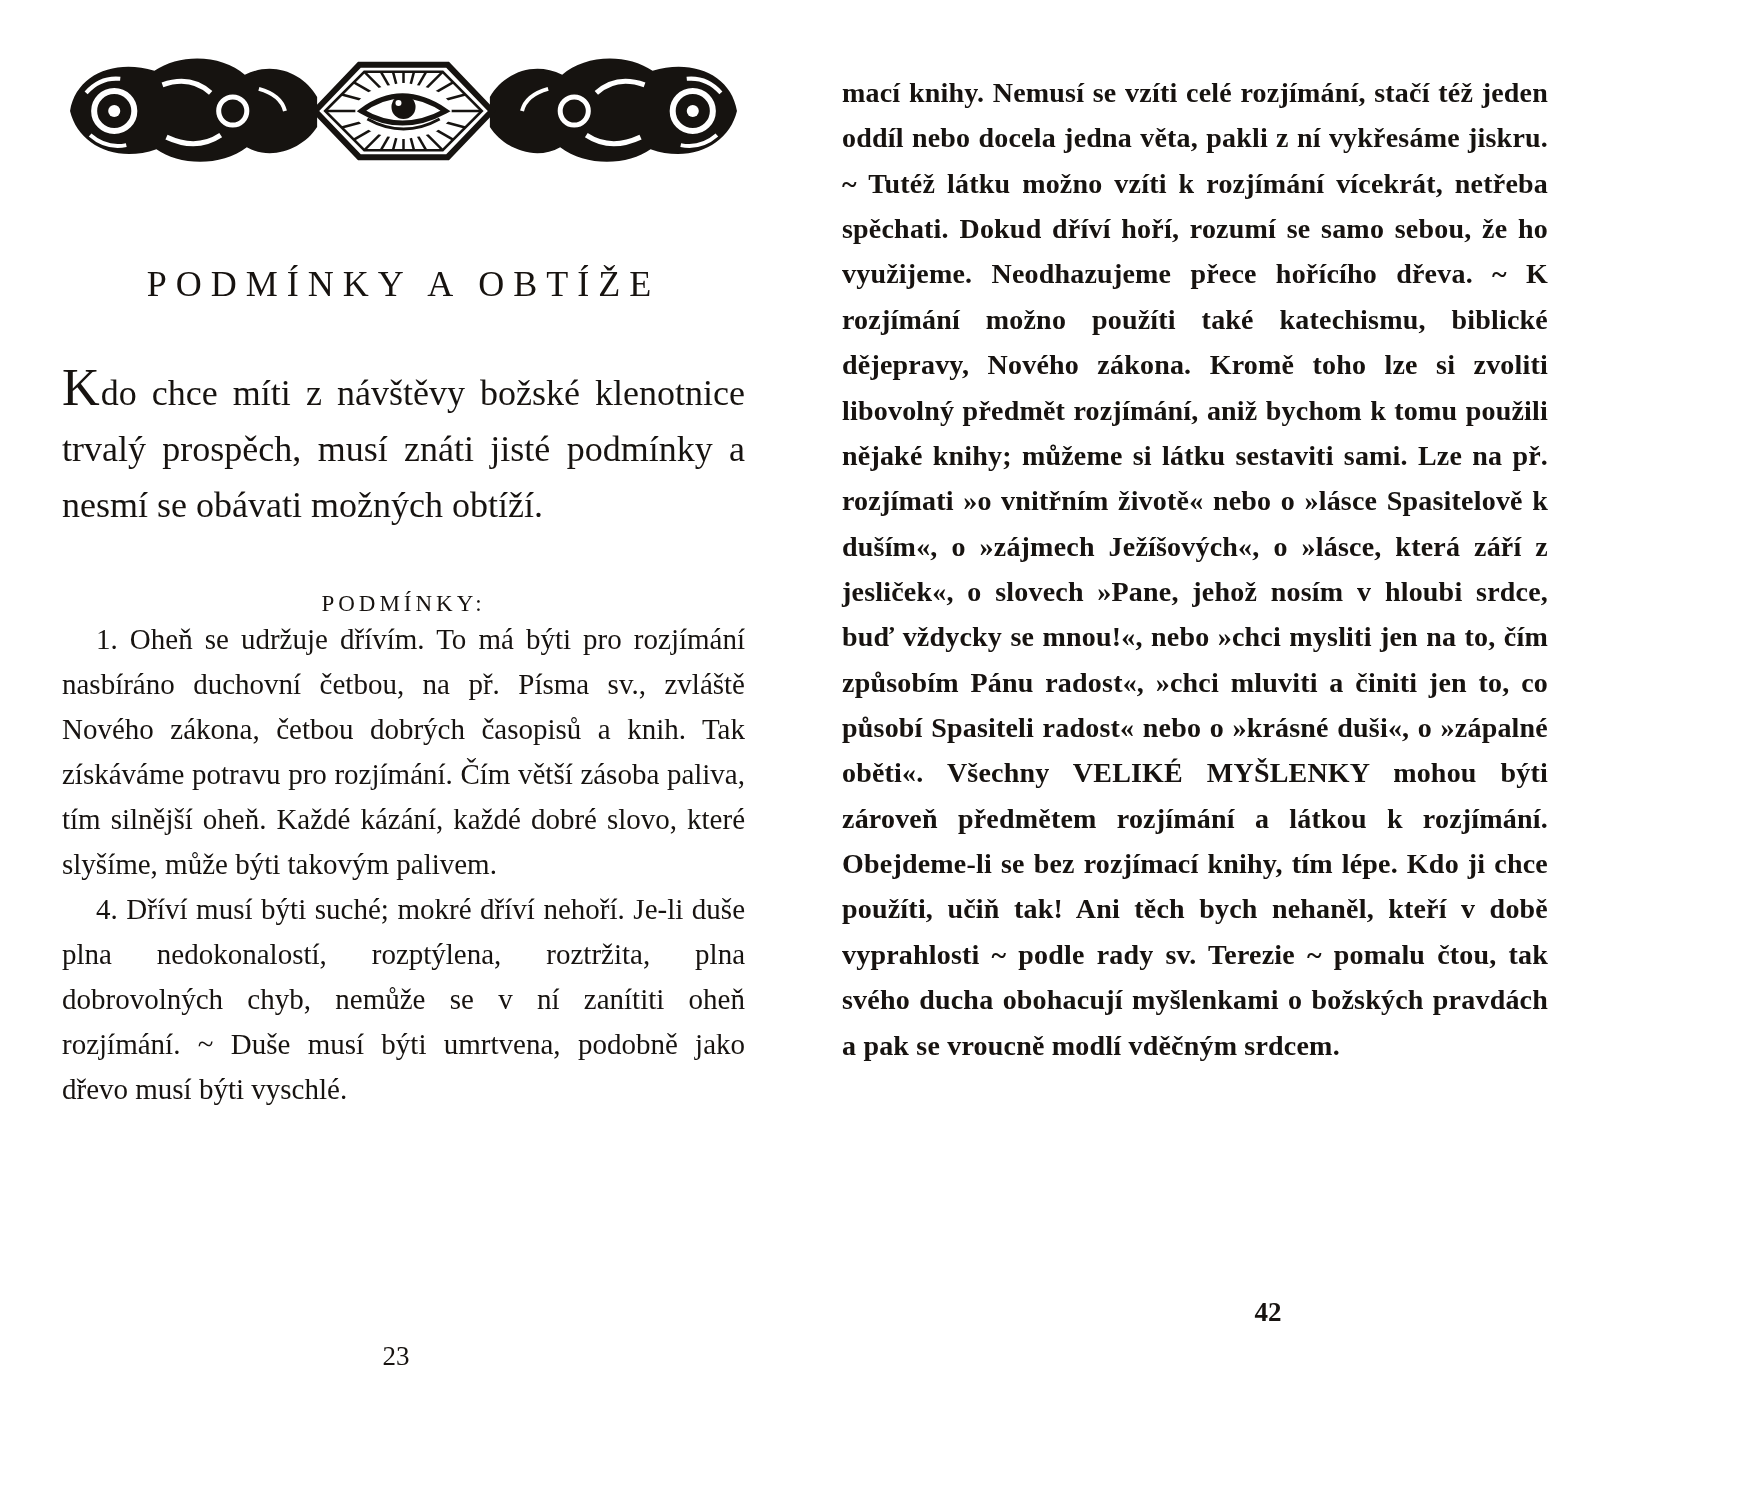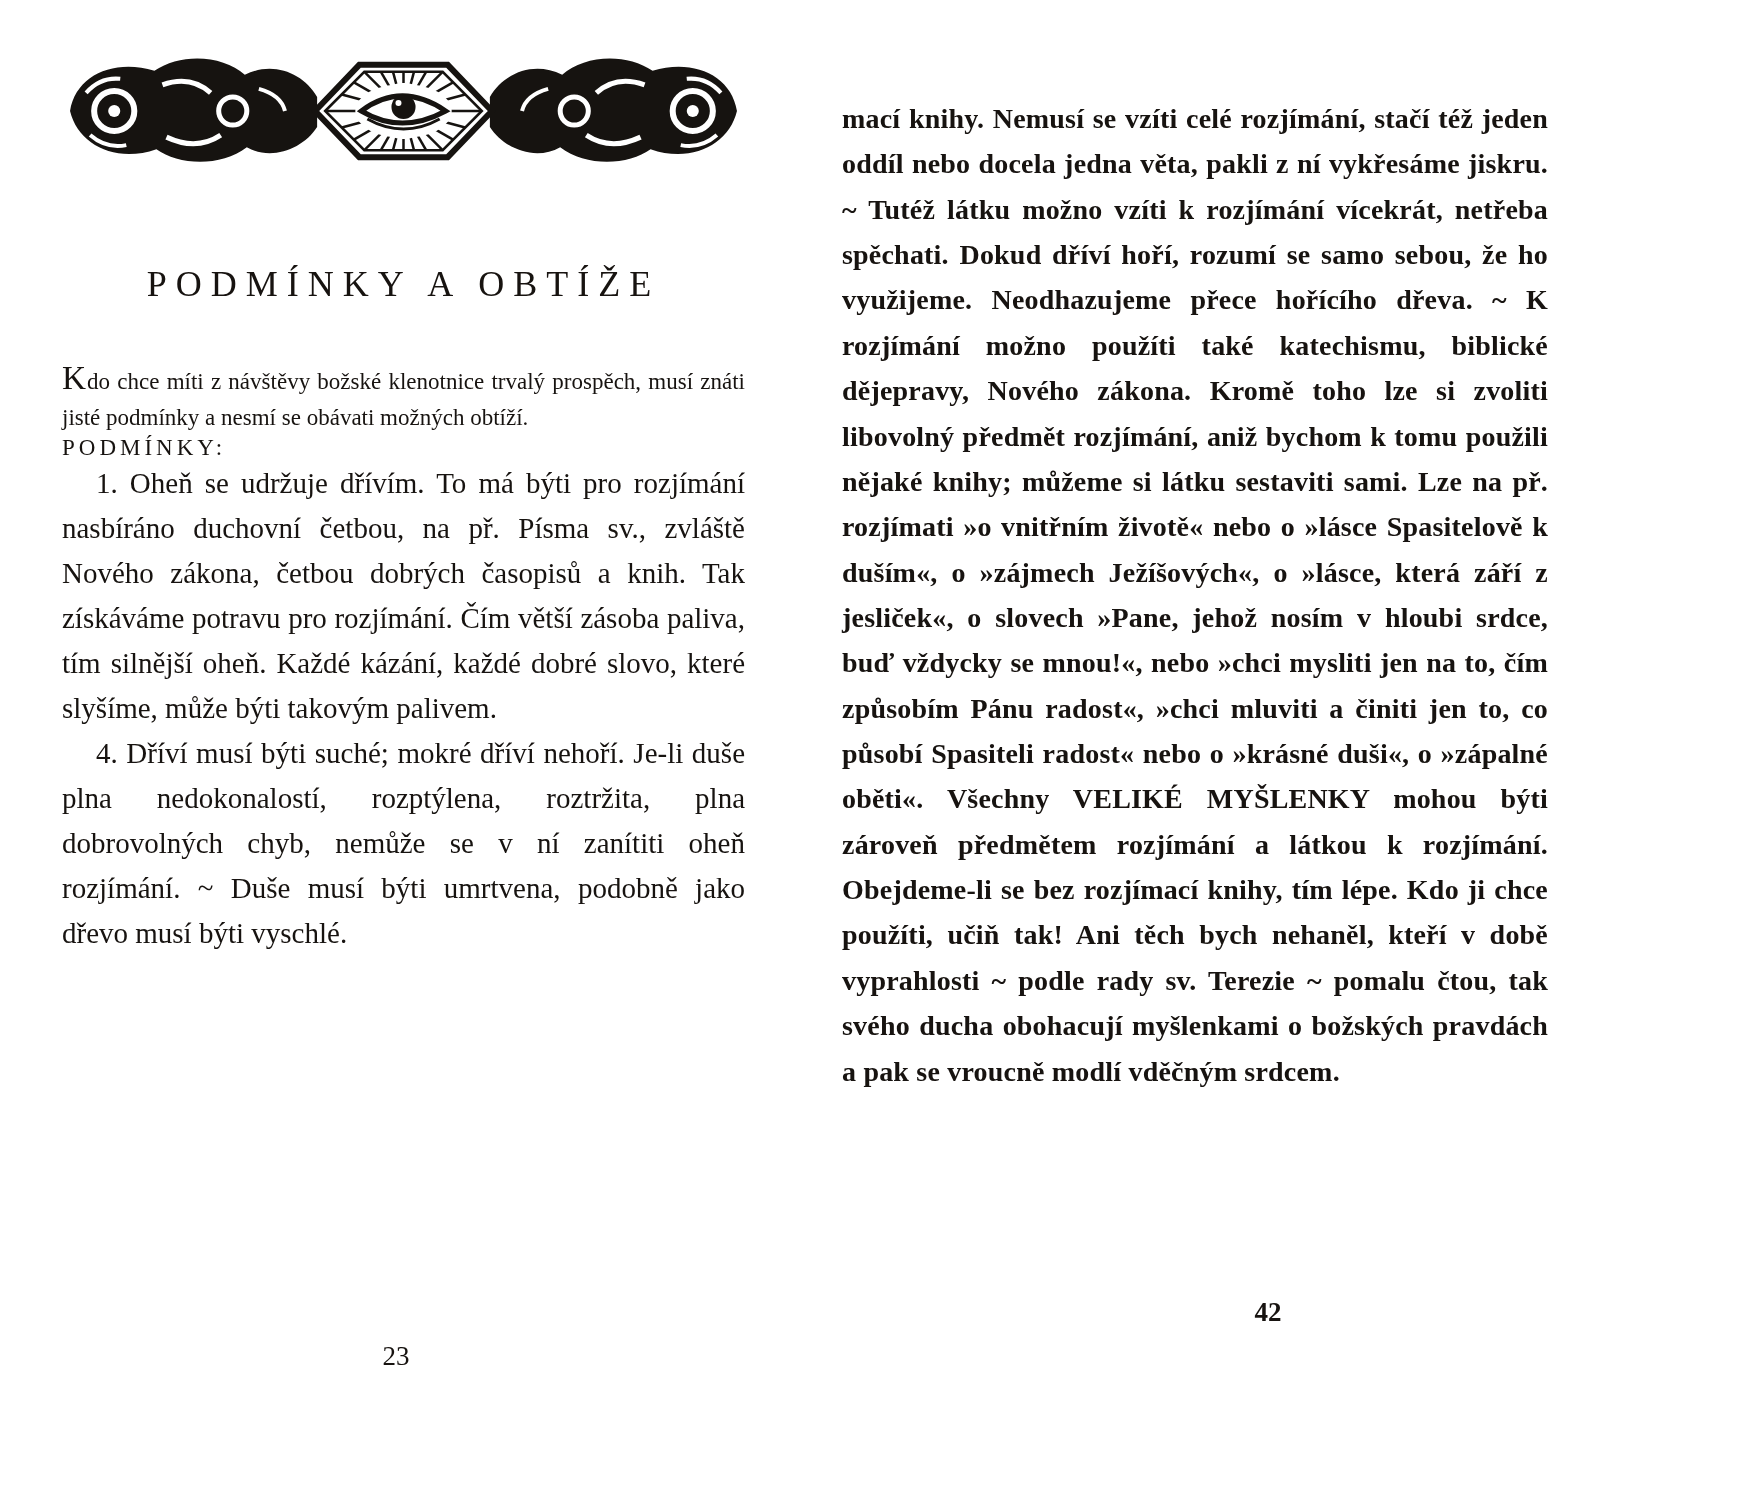--- a/index.html
+++ b/index.html
@@ -12,48 +12,49 @@
     overflow: hidden;
   }
   .book {
     display: flex;
     width: 1744px;
     height: 1500px;
     background: #ffffff;
   }
   .page { position: relative; }
   .page.left  { width: 800px;  padding: 43px 55px 0 62px; }
-  .page.right { width: 944px;  padding: 96px 196px 0 42px; }
+  .page.right { width: 944px;  padding: 70px 196px 0 42px; }
 
   .ornament { width: 100%; height: 136px; }
   .ornament svg { width: 100%; height: 100%; display: block; }
 
   .chapter-title {
     margin-top: 84px;
     text-align: center;
     font-size: 36px;
     font-weight: 500;
     letter-spacing: 9px;
     white-space: nowrap;
   }
 
   .intro {
     margin-top: 56px;
-    font-size: 23px;
+    font-size: 36px;
     line-height: 1.55;
     text-align: justify;
   }
   .dropcap {
     font-size: 1.45em;
     line-height: 1;
     letter-spacing: 1px;
   }
 
   .subheading {
-    text-align: left;
+    margin-top: 58px;
+    text-align: center;
     font-size: 23px;
     font-weight: 500;
     letter-spacing: 4px;
   }
 
   .body-par {
     font-size: 29px;
     line-height: 1.55;
     text-align: justify;
     text-indent: 34px;

